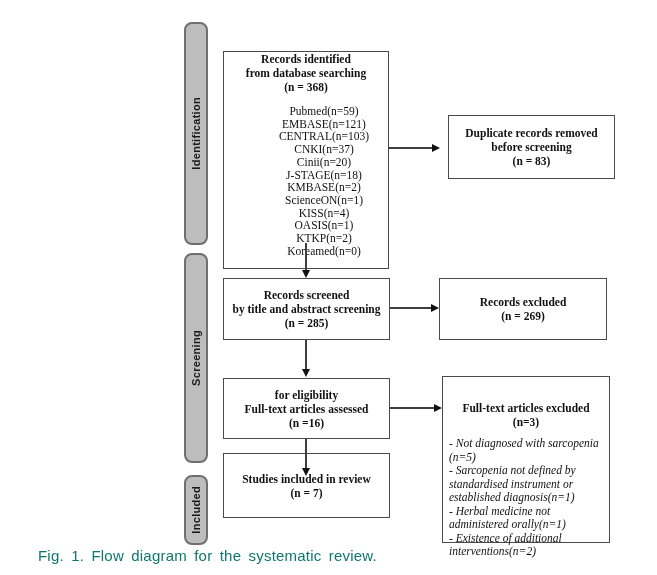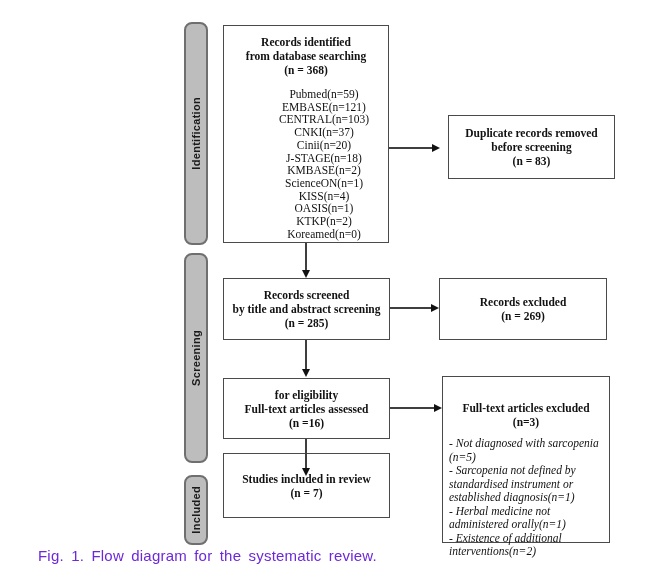--- a/index.html
+++ b/index.html
@@ -20,36 +20,36 @@
   }
   
   .fbox{
     position:absolute;background:#fff;border:1.5px solid #4a4a4a;
     box-sizing:border-box;font-size:11.5px;line-height:14px;
   }
   .fbox.center-text{display:flex;flex-direction:column;align-items:center;justify-content:center;text-align:center;}
   .fbox .bold-lines{font-weight:bold;}
   .fbox .bold-lines .line{display:block;}
   
-  .box-identified{padding-top:9px;}
+  .box-identified{margin-top:26px;}
   .box-identified .title{font-weight:bold;text-align:center;}
   .db-list{margin-top:11px;padding-left:36px;line-height:12.7px;text-align:center;}
   
   .box-ft-excluded{padding-top:24px;}
   .box-ft-excluded .title{font-weight:bold;text-align:center;}
   .reason-list{margin-top:8px;padding:0 6px 0 6px;font-style:italic;line-height:13.5px;text-align:left;}
   
   .vline{position:absolute;width:1.5px;background:#3f3f3f;}
   .hline{position:absolute;height:1.5px;background:#3f3f3f;}
   .head-down{position:absolute;width:0;height:0;border-left:4.5px solid transparent;border-right:4.5px solid transparent;border-top:8px solid #111;}
   .head-right{position:absolute;width:0;height:0;border-top:4.5px solid transparent;border-bottom:4.5px solid transparent;border-left:8px solid #111;}
   
   .caption{
     position:absolute;left:38px;top:547px;
-    font-family:"Liberation Sans", sans-serif;font-size:15px;color:#6d28d9;
+    font-family:"Liberation Sans", sans-serif;font-size:15px;color:#0f766e;
     word-spacing:3px;letter-spacing:.2px;white-space:nowrap;
   }
 </style>
 </head>
 <body>
 
 <div class="canvas">
 
   <div class="stage-bar" style="top:22px;height:223px;">
     <span class="stage-label">Identification</span>

